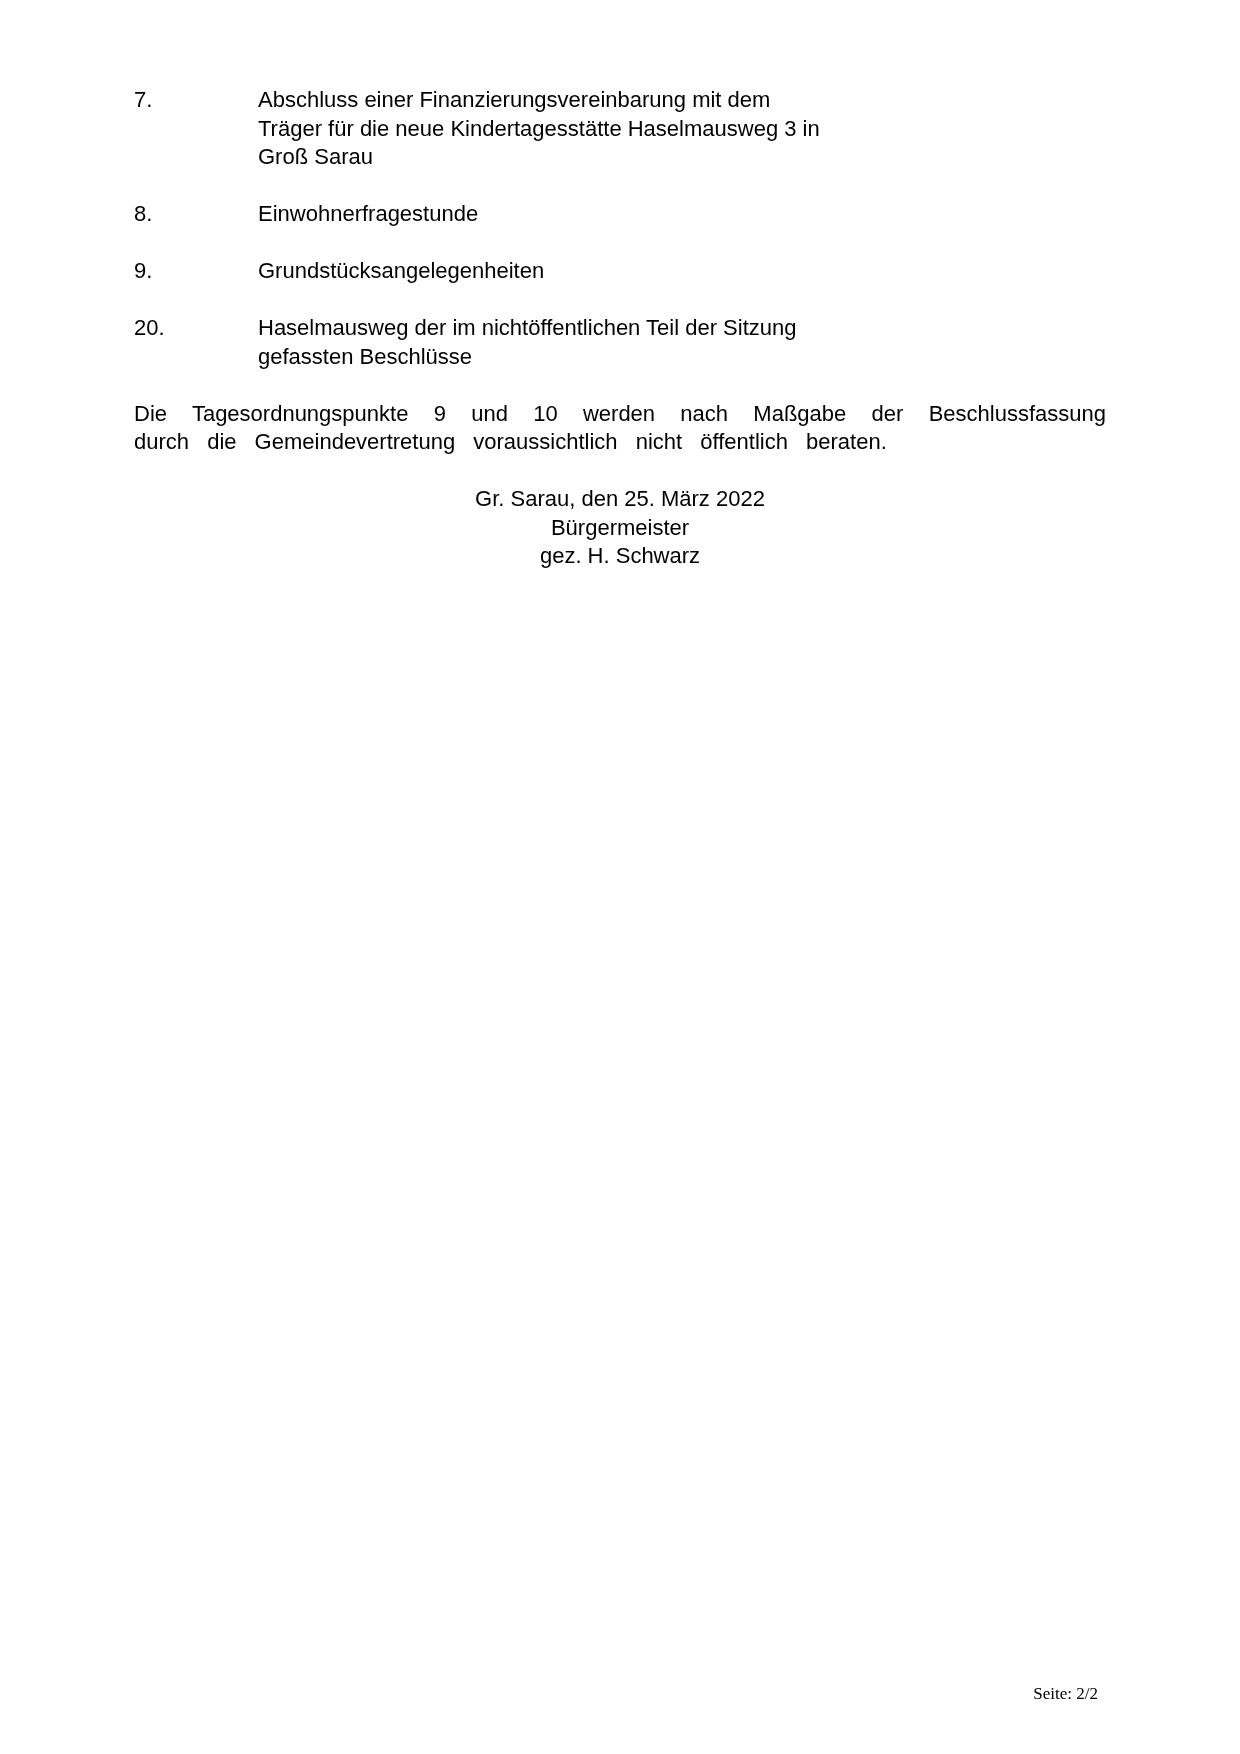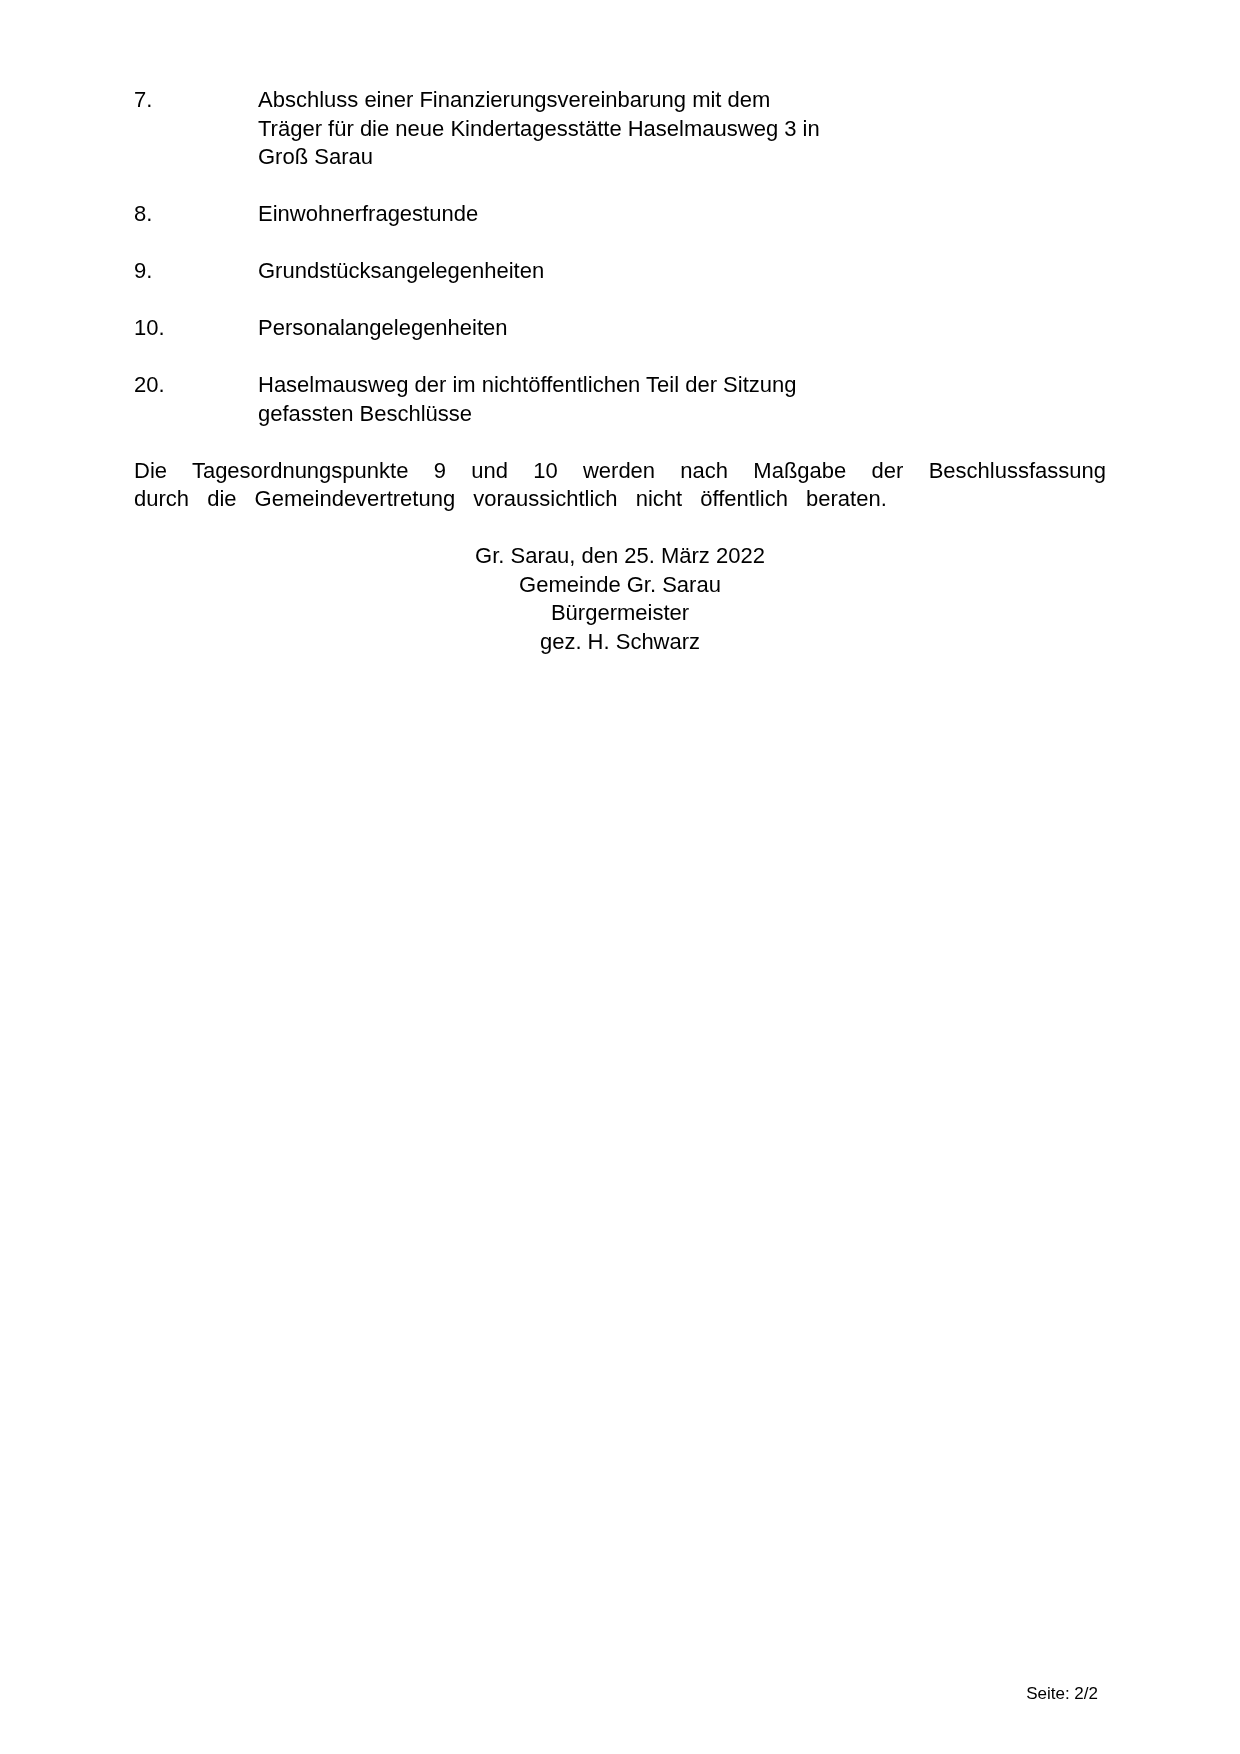--- a/index.html
+++ b/index.html
@@ -43,20 +43,21 @@
     white-space: pre-line;
     text-align: center;
   }
   .footer {
     position: absolute;
     top: 1684px;
     right: 142px;
     font-size: 17px;
     line-height: 20px;
     color: #000000;
+    font-family: Liberation Serif, serif;
   }
 </style>
 </head>
 <body>
 
 <div class="content">
 
   <div class="agenda">
 
     <div class="agenda-item">
@@ -69,38 +70,33 @@
     <div class="agenda-item">
       <div class="agenda-num">8.</div>
       <div class="agenda-text">Einwohnerfragestunde</div>
     </div>
 
     <div class="agenda-item">
       <div class="agenda-num">9.</div>
       <div class="agenda-text">Grundstücksangelegenheiten</div>
     </div>
 
-    <div class="agenda-item">
-      <div class="agenda-num">10.</div>
-      <div class="agenda-text">Personalangelegenheiten</div>
-    </div>
 
     <div class="agenda-item">
       <div class="agenda-num">20.</div>
       <div class="agenda-text">Haselmausweg der im nichtöffentlichen Teil der Sitzung
 gefassten Beschlüsse</div>
     </div>
 
 
   </div>
 
   <p class="note">Die Tagesordnungspunkte 9 und 10 werden nach Maßgabe der Beschlussfassung durch die Gemeindevertretung voraussichtlich nicht öffentlich beraten.</p>
 
   <div class="signature">
     <div class="signature-line">Gr. Sarau, den 25. März 2022</div>
-    <div class="signature-line">Gemeinde Gr. Sarau</div>
     <div class="signature-line">Bürgermeister</div>
     <div class="signature-line">gez. H. Schwarz</div>
   </div>
 
 </div>
 
 <div class="footer">Seite: 2/2</div>
 
 </body></html>

